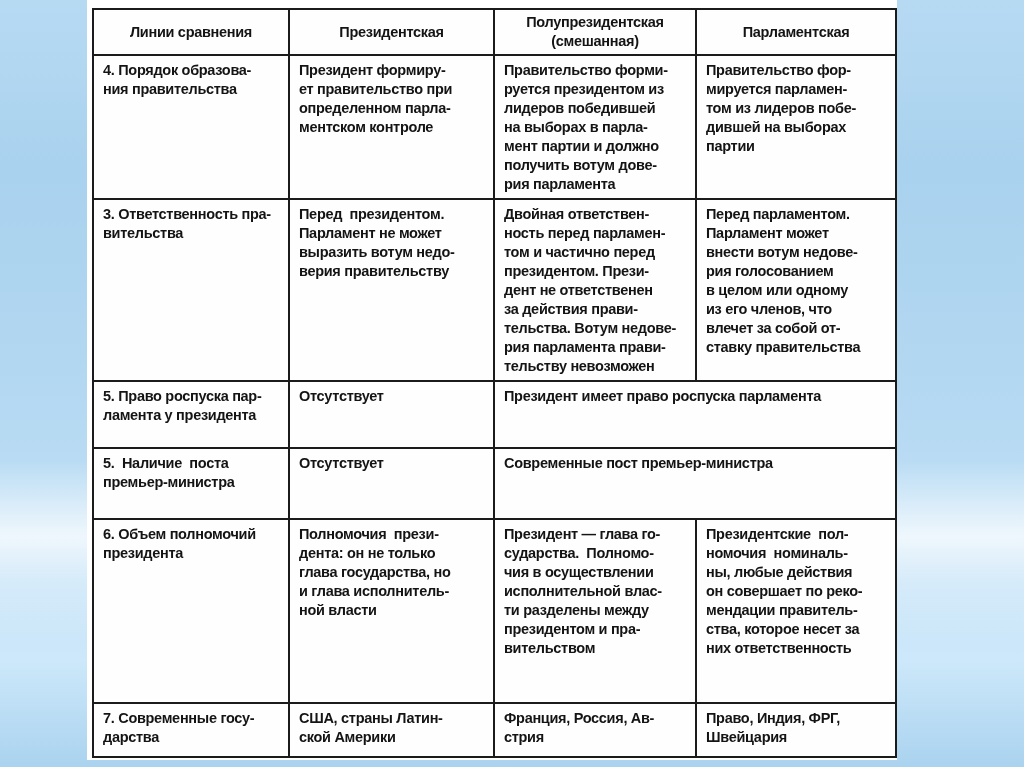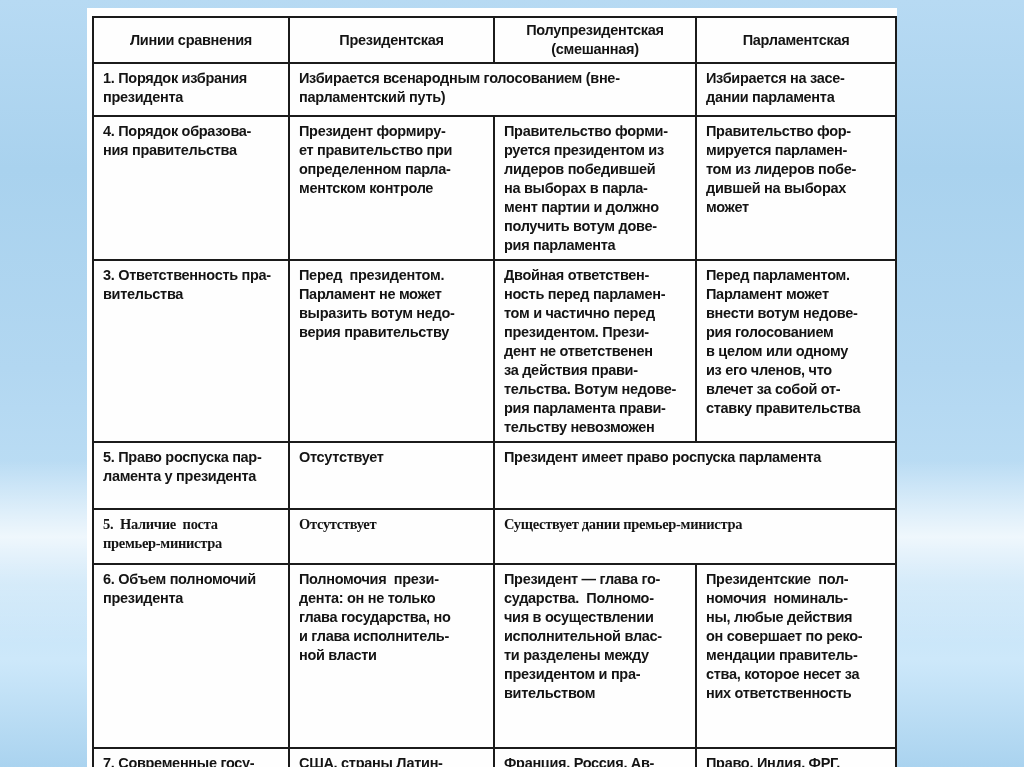--- a/index.html
+++ b/index.html
@@ -24,21 +24,21 @@
         #b7daf3 0%,
         #a9d2ee 22%,
         #b2d7f1 48%,
         #c0e0f6 72%,
         #cde8fa 86%,
         #aad3ef 100%);
   }
   .page {
     position: absolute;
     left: 87px;
-    top: 8px;
+    top: 0;
     width: 810px;
     height: 760px;
     background: #ffffff;
   }
   table.cmp {
     border-collapse: collapse;
     table-layout: fixed;
     width: 803px;
     margin: 8px 0 0 5px;
     background: #fefefe;
@@ -62,21 +62,21 @@
   table.cmp th {
     text-align: center;
     vertical-align: middle;
     padding: 3px 4px;
   }
   tr.rh { height: 44px; }
   tr.r1 { height: 53px; }
   tr.r2 { height: 143px; }
   tr.r3 { height: 177px; padding-left: 6px; }
   tr.r4 { height: 67px; }
-  tr.r5 { height: 55px; font-family: Liberation Serif, serif; }
+  tr.r5 { height: 71px; }
   tr.r6 { height: 184px; }
   tr.r7 { height: 54px; border-radius: 17px; }
 </style>
 </head>
 <body>
 
 <div class="slide-bg">
   <div class="page">
     <table class="cmp">
       <colgroup>
@@ -88,47 +88,39 @@
       <thead>
         <tr class="rh">
           <th>Линии сравнения</th>
           <th>Президентская</th>
           <th>Полупрезидентская
 (смешанная)</th>
           <th>Парламентская</th>
         </tr>
       </thead>
       <tbody>
-        <tr class="r1">
-          <td>1. Порядок избрания
-президента</td>
-          <td colspan="2">Избирается всенародным голосованием (вне-
-парламентский путь)</td>
-          <td>Избирается на засе-
-дании парламента</td>
-        </tr>
         <tr class="r2">
           <td>4. Порядок образова-
 ния правительства</td>
           <td>Президент формиру-
 ет правительство при
 определенном парла-
 ментском контроле</td>
           <td>Правительство форми-
 руется президентом из
 лидеров победившей
 на выборах в парла-
 мент партии и должно
 получить вотум дове-
 рия парламента</td>
           <td>Правительство фор-
 мируется парламен-
 том из лидеров побе-
 дившей на выборах
-может</td>
+партии</td>
         </tr>
         <tr class="r3">
           <td>3. Ответственность пра-
 вительства</td>
           <td>Перед  президентом.
 Парламент не может
 выразить вотум недо-
 верия правительству</td>
           <td>Двойная ответствен-
 ность перед парламен-
@@ -151,21 +143,21 @@
         <tr class="r4">
           <td>5. Право роспуска пар-
 ламента у президента</td>
           <td>Отсутствует</td>
           <td colspan="2">Президент имеет право роспуска парламента</td>
         </tr>
         <tr class="r5">
           <td>5.  Наличие  поста
 премьер-министра</td>
           <td>Отсутствует</td>
-          <td colspan="2">Существует дании премьер-министра</td>
+          <td colspan="2">Современные пост премьер-министра</td>
         </tr>
         <tr class="r6">
           <td>6. Объем полномочий
 президента</td>
           <td>Полномочия  прези-
 дента: он не только
 глава государства, но
 и глава исполнитель-
 ной власти</td>
           <td>Президент — глава го-

